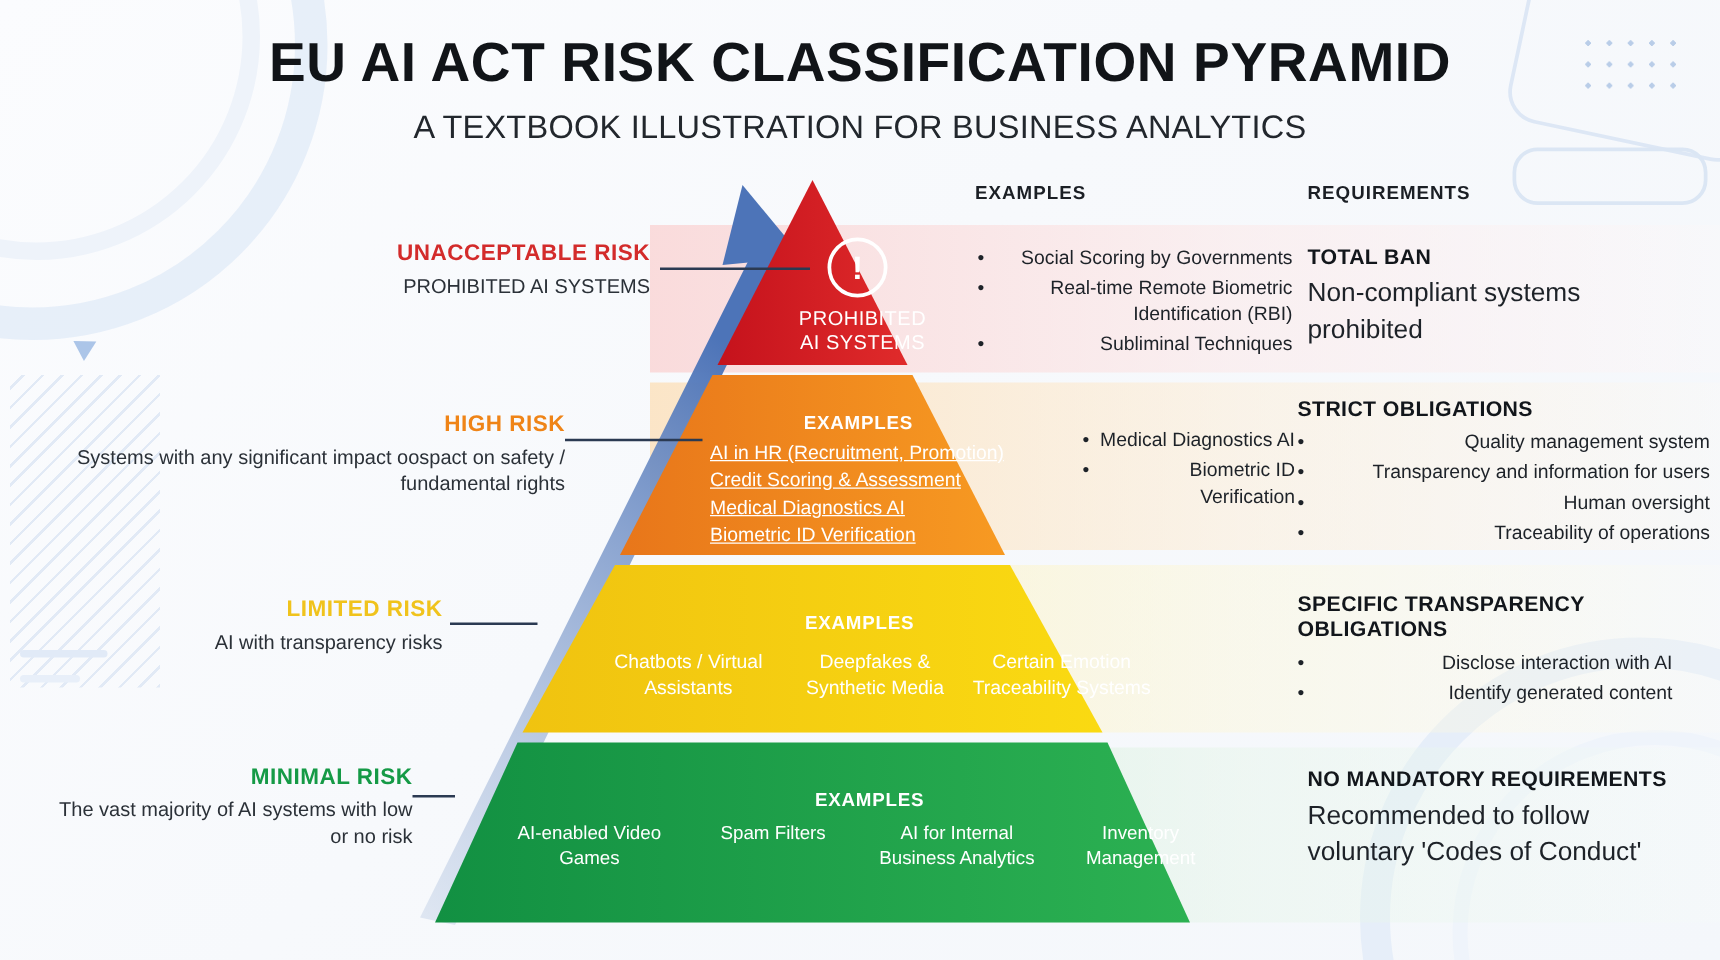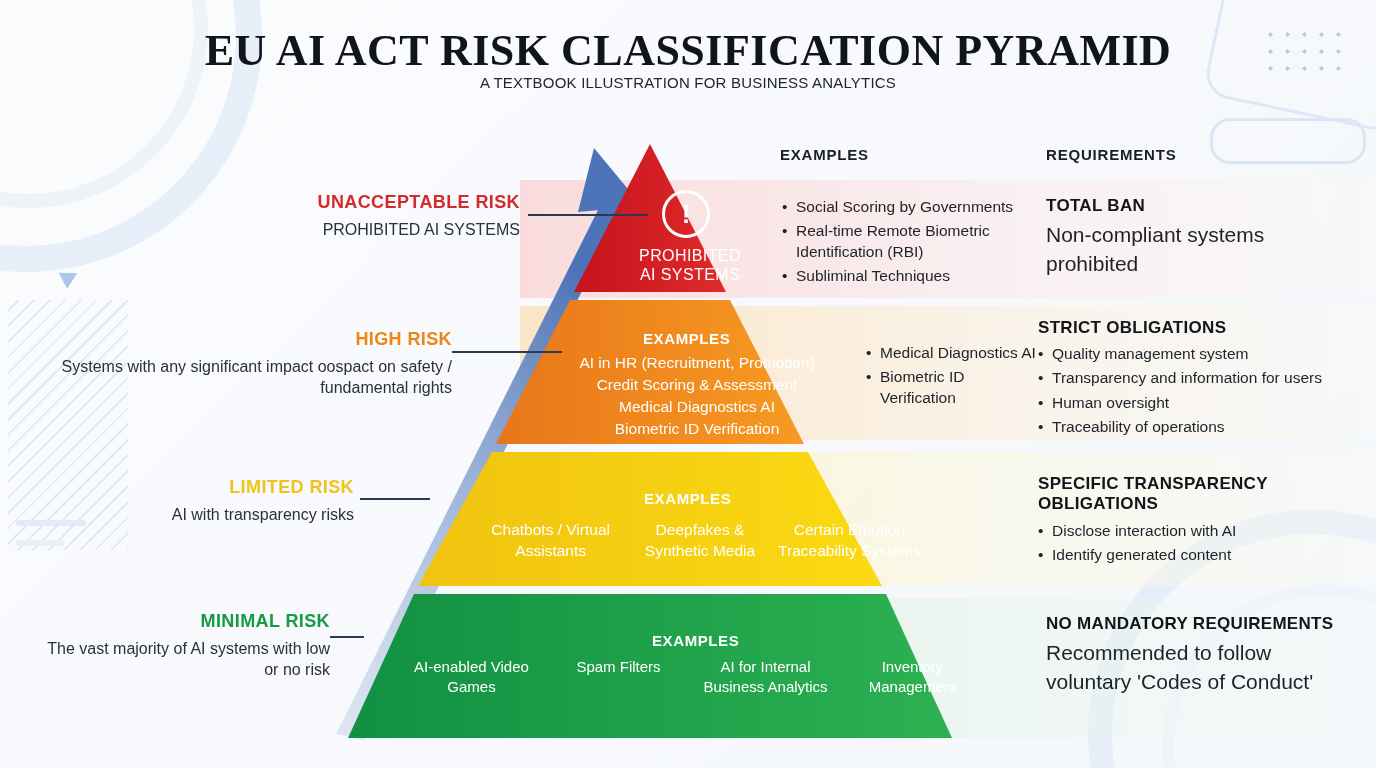--- a/index.html
+++ b/index.html
@@ -92,24 +92,24 @@
   }
 
   
   .header { position: absolute; left: 0; top: 28px; width: 1376px; text-align: center; }
   .title {
     font-size: 44px;
     font-weight: bold;
     letter-spacing: .5px;
     color: #111418;
     line-height: 1.05;
-    font-family: Liberation Serif, serif;
   }
   .subtitle {
-    font-size: 15px;
+    margin-top: 12px;
+    font-size: 26px;
     color: #22272d;
     letter-spacing: .2px;
   }
 
   
   .col-head {
     position: absolute;
     font-size: 15px;
     font-weight: bold;
     letter-spacing: .8px;
@@ -169,38 +169,38 @@
   .ex-label {
     position: absolute;
     font-size: 15px; font-weight: bold; letter-spacing: .6px; color: #ffffff;
   }
   .ex-high { left: 643px; top: 330px; }
   .ex-limited { left: 644px; top: 490px; }
   .ex-minimal { left: 652px; top: 632px; }
 
   .high-list {
     position: absolute; left: 568px; top: 352px; width: 258px;
-    color: #fff; font-size: 15.5px; line-height: 1.42; text-align: center;
+    color: #fff; font-size: 15.5px; line-height: 1.42;  text-decoration: underline;
   }
   .limited-cols {
     position: absolute; left: 476px; top: 520px; width: 448px;
     display: flex; justify-content: space-between;
     color: #fff; font-size: 15.5px; line-height: 1.35; text-align: center;
   }
   .limited-cols > div { width: 150px; }
   .minimal-cols {
     position: absolute; left: 398px; top: 657px; width: 588px;
     display: flex; justify-content: center;
     color: #fff; font-size: 15px; line-height: 1.35; text-align: center;
   }
   .minimal-cols > div { width: 150px; }
 
   
   .rcol { position: absolute; }
-  .rlist { margin: 0; padding: 0; list-style: none; }
+  .rlist { margin: 0; padding: 0; list-style: none; text-align: right; }
   .rlist li {
     font-size: 15.5px;
     color: #1d2228;
     line-height: 1.36;
     margin-bottom: 3px;
     padding-left: 14px;
     position: relative;
   }
   .rlist li::before {
     content: "•";

